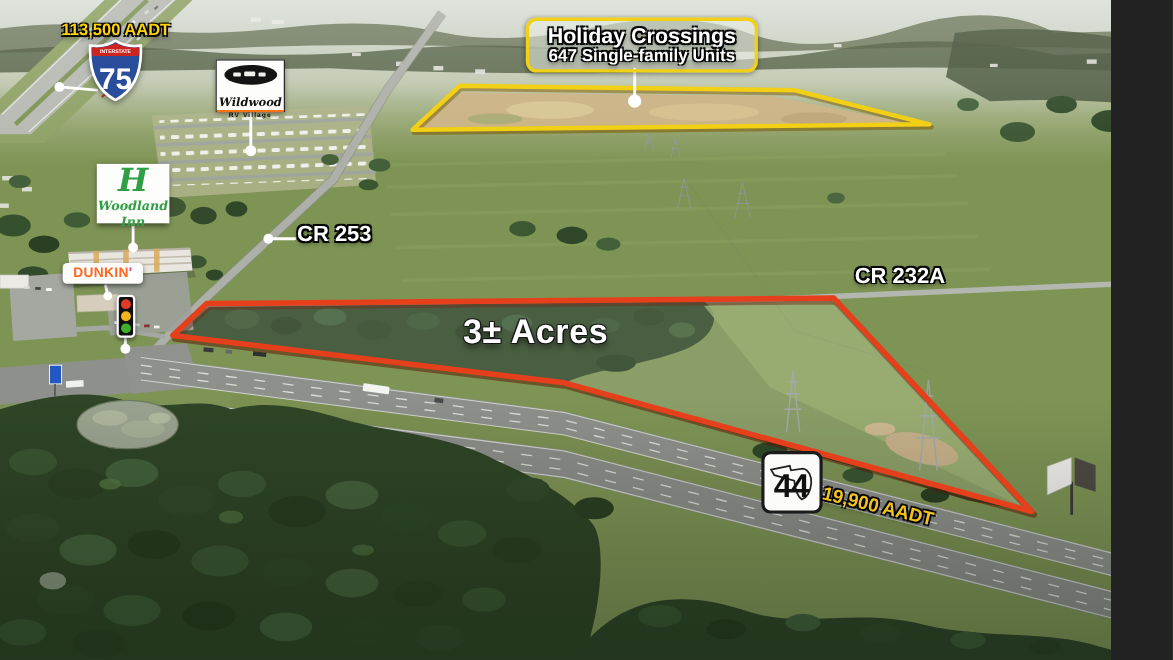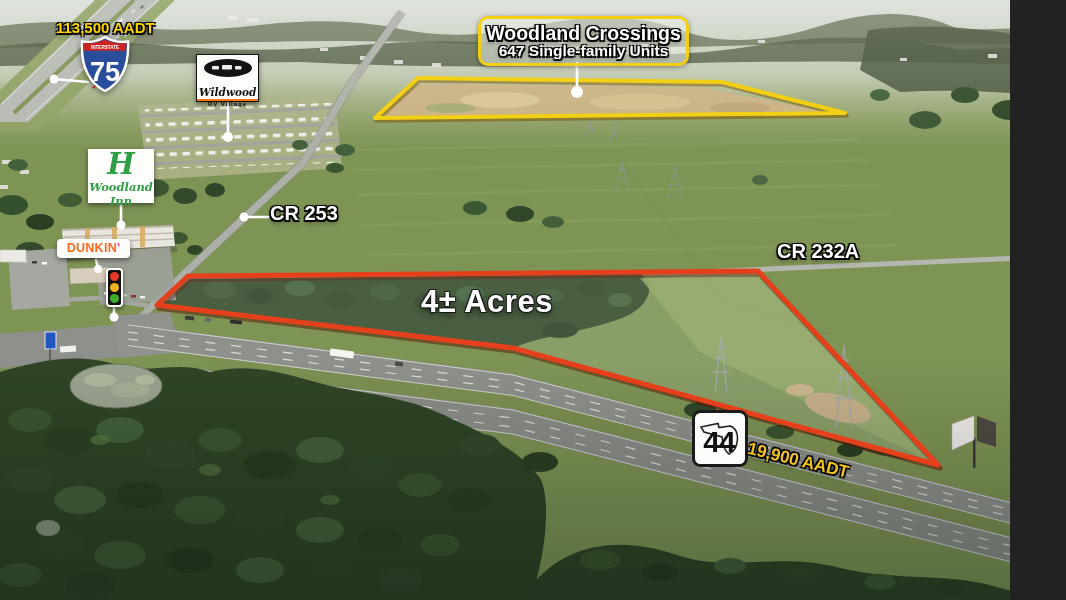--- a/index.html
+++ b/index.html
@@ -372,40 +372,40 @@
     <ellipse cx="26" cy="10" rx="24" ry="9" fill="#141414"></ellipse>
     <rect x="10" y="8" width="7" height="3.6" rx="1" fill="#f0f0ec"></rect>
     <rect x="20" y="7" width="10" height="4.4" rx="1" fill="#f0f0ec"></rect>
     <rect x="33" y="8" width="6.5" height="3.6" rx="1" fill="#f0f0ec"></rect>
   </svg>
   <div class="nm">Wildwood</div>
   <div class="sub">RV Village</div>
 </div>
 
 <div class="label" id="woodland-label">
-  <div class="t1 o-dark">Woodland Crossings</div>
+  <div class="t1 o-dark">Holiday Crossings</div>
   <div class="t2 o-dark">647 Single-family Units</div>
 </div>
 
 <div class="signbox" id="holiday-sign">
   <div class="mono">H</div>
   <div class="nm">Woodland Inn</div>
 </div>
 
 <div class="signbox" id="dunkin-sign"><span>DUNKIN</span><span class="ap">'</span></div>
 
 <div id="traffic-signal">
   <div class="bulb r"></div>
   <div class="bulb a"></div>
   <div class="bulb g"></div>
 </div>
 
 <div class="label road-label o-dark" style="left:270px;top:203px;">CR 253</div>
 <div class="label road-label o-dark" style="left:777px;top:241px;">CR 232A</div>
-<div class="label acres o-soft" style="left:421px;top:286px;">4± Acres</div>
+<div class="label acres o-soft" style="left:421px;top:286px;">3± Acres</div>
 
 <svg id="sr44-shield" viewBox="0 0 56 57">
   <rect x="1.5" y="1.5" width="53" height="54" rx="7" fill="#fbfbf9" stroke="#1b1b1b" stroke-width="3"></rect>
   <path d="M9,17 L26,13.5 L27,17.5 L38,16 C43,17 46,23 45.5,29 C45,36 42,42 37,44 C33.5,42 31,35 30,27 L12,22 Z" fill="#fbfbf9" stroke="#222" stroke-width="1.6"></path>
   <text x="27" y="42" text-anchor="middle" font-size="30" font-weight="bold" fill="#111" font-family="Liberation Sans, sans-serif" letter-spacing="-1">44</text>
 </svg>
 
 <div class="label sr44-aadt o-dark" style="left:750px;top:440px;">19,900 AADT</div>
 
 </div>

